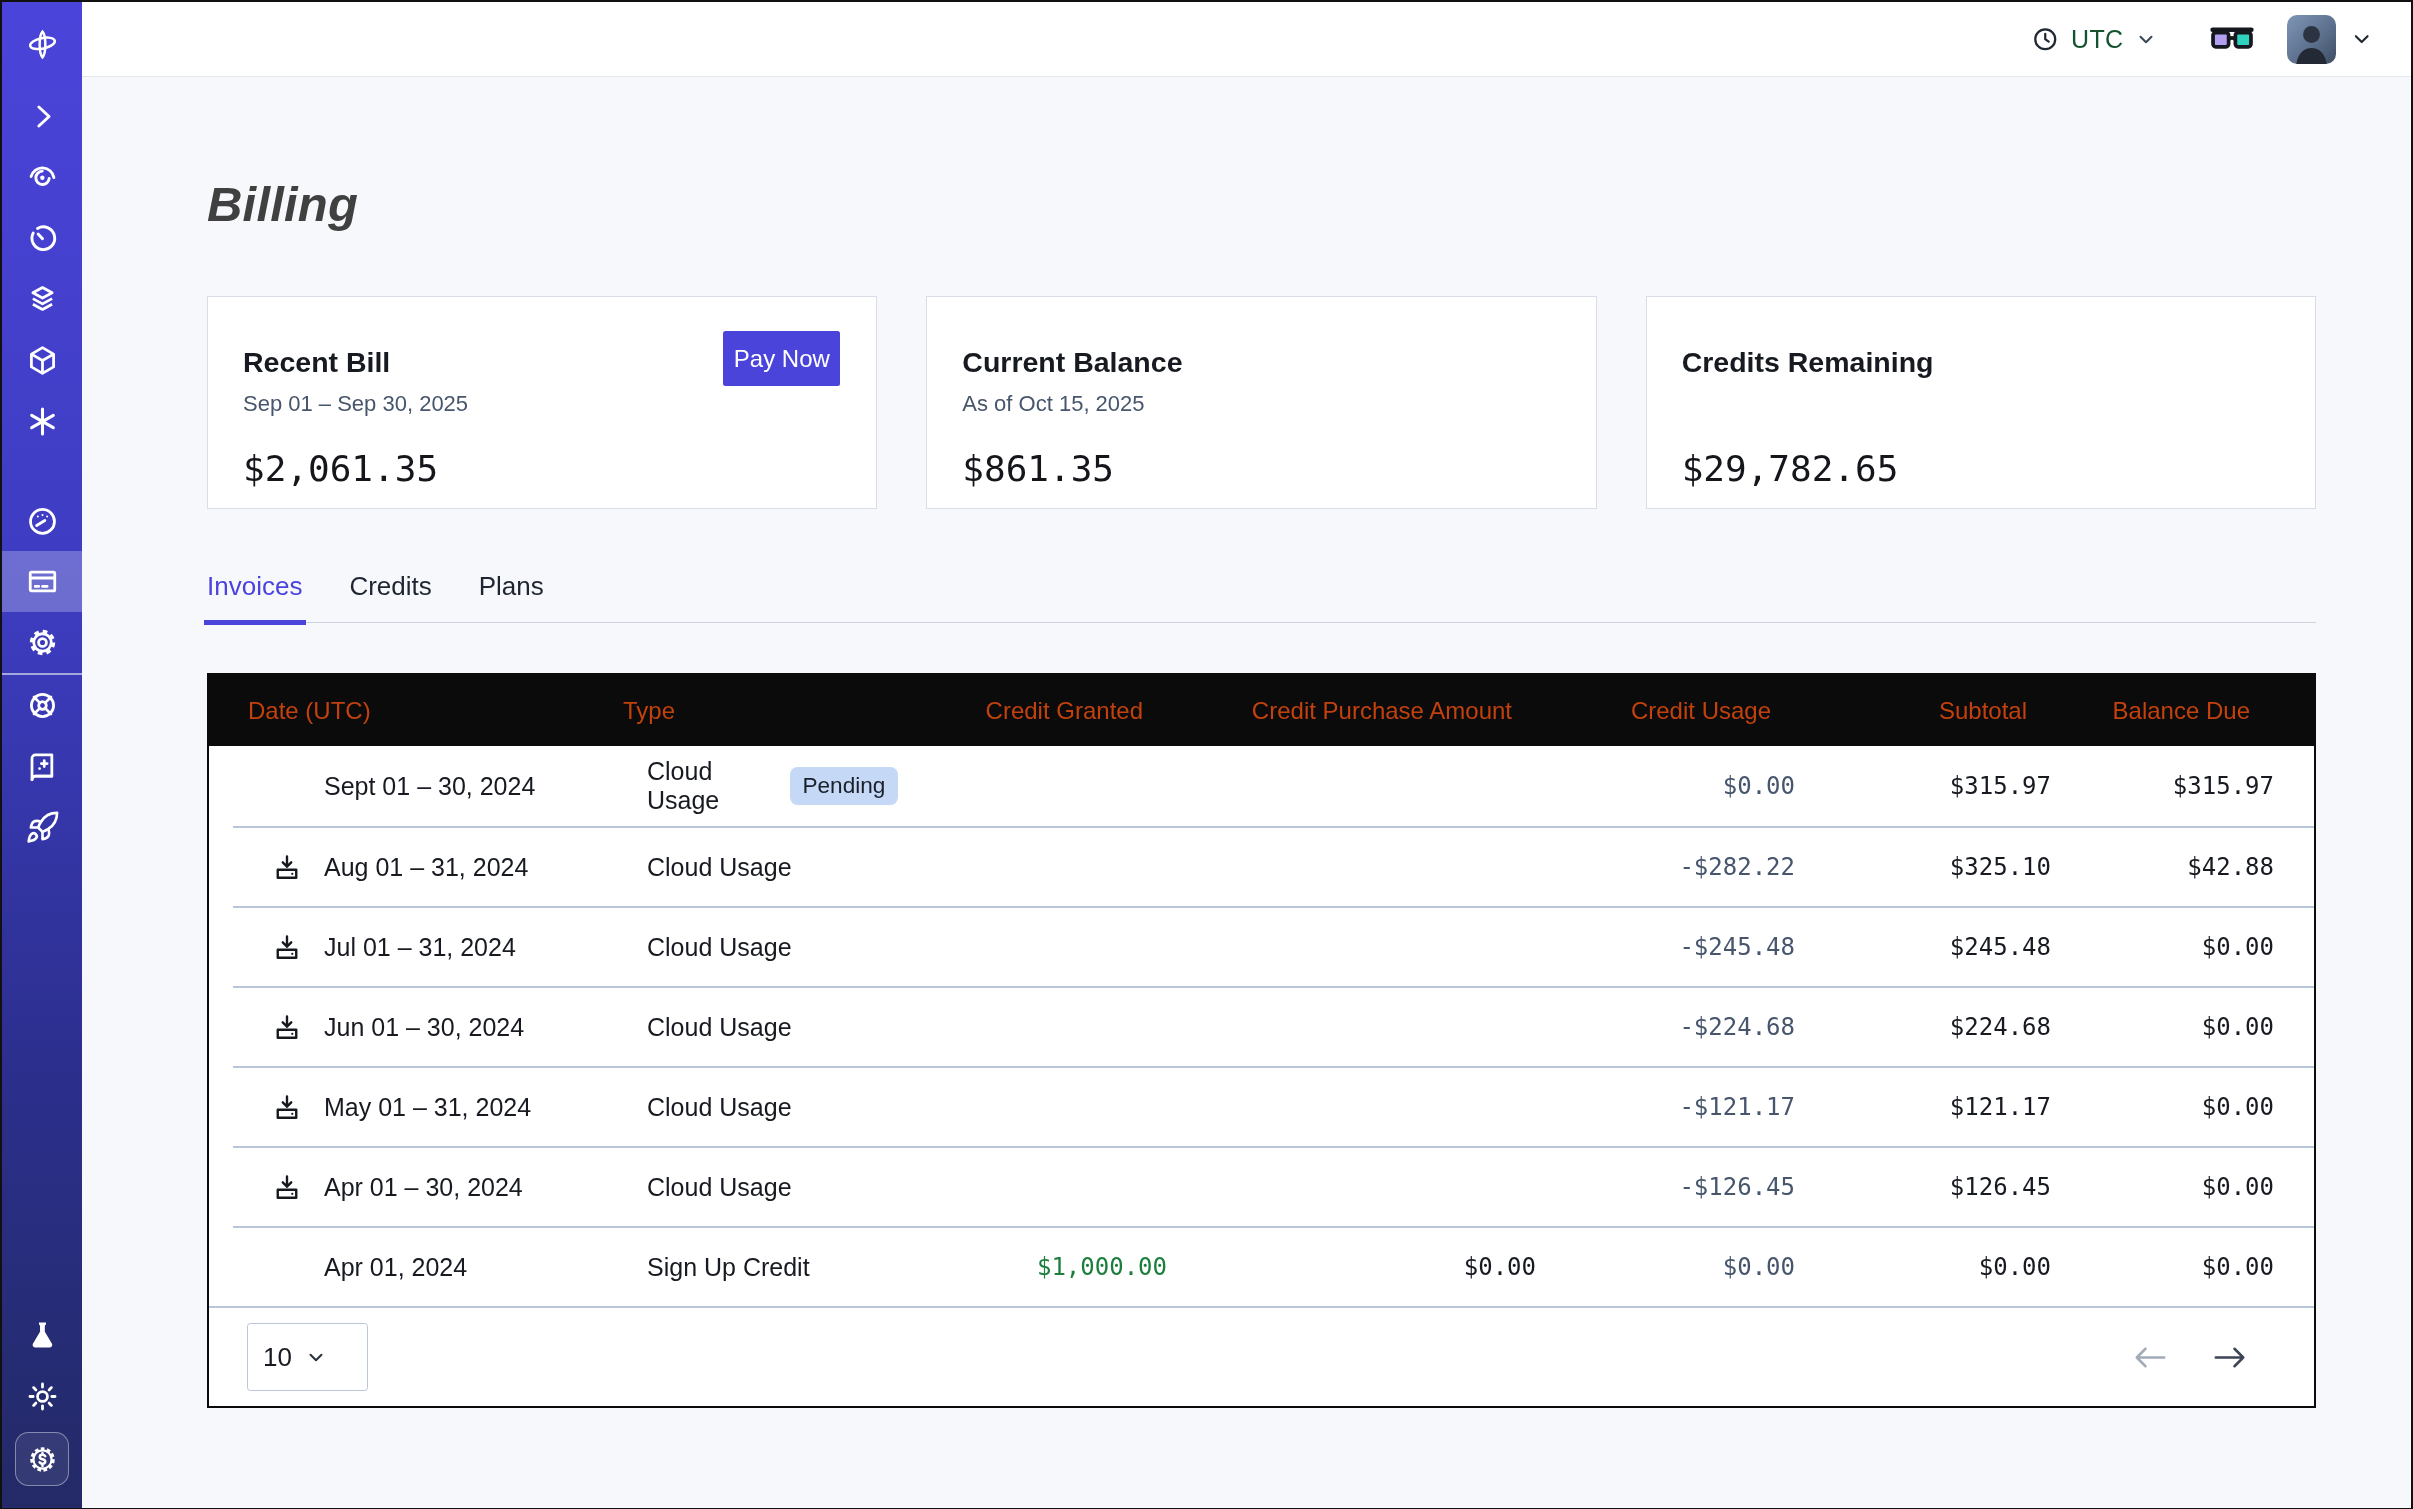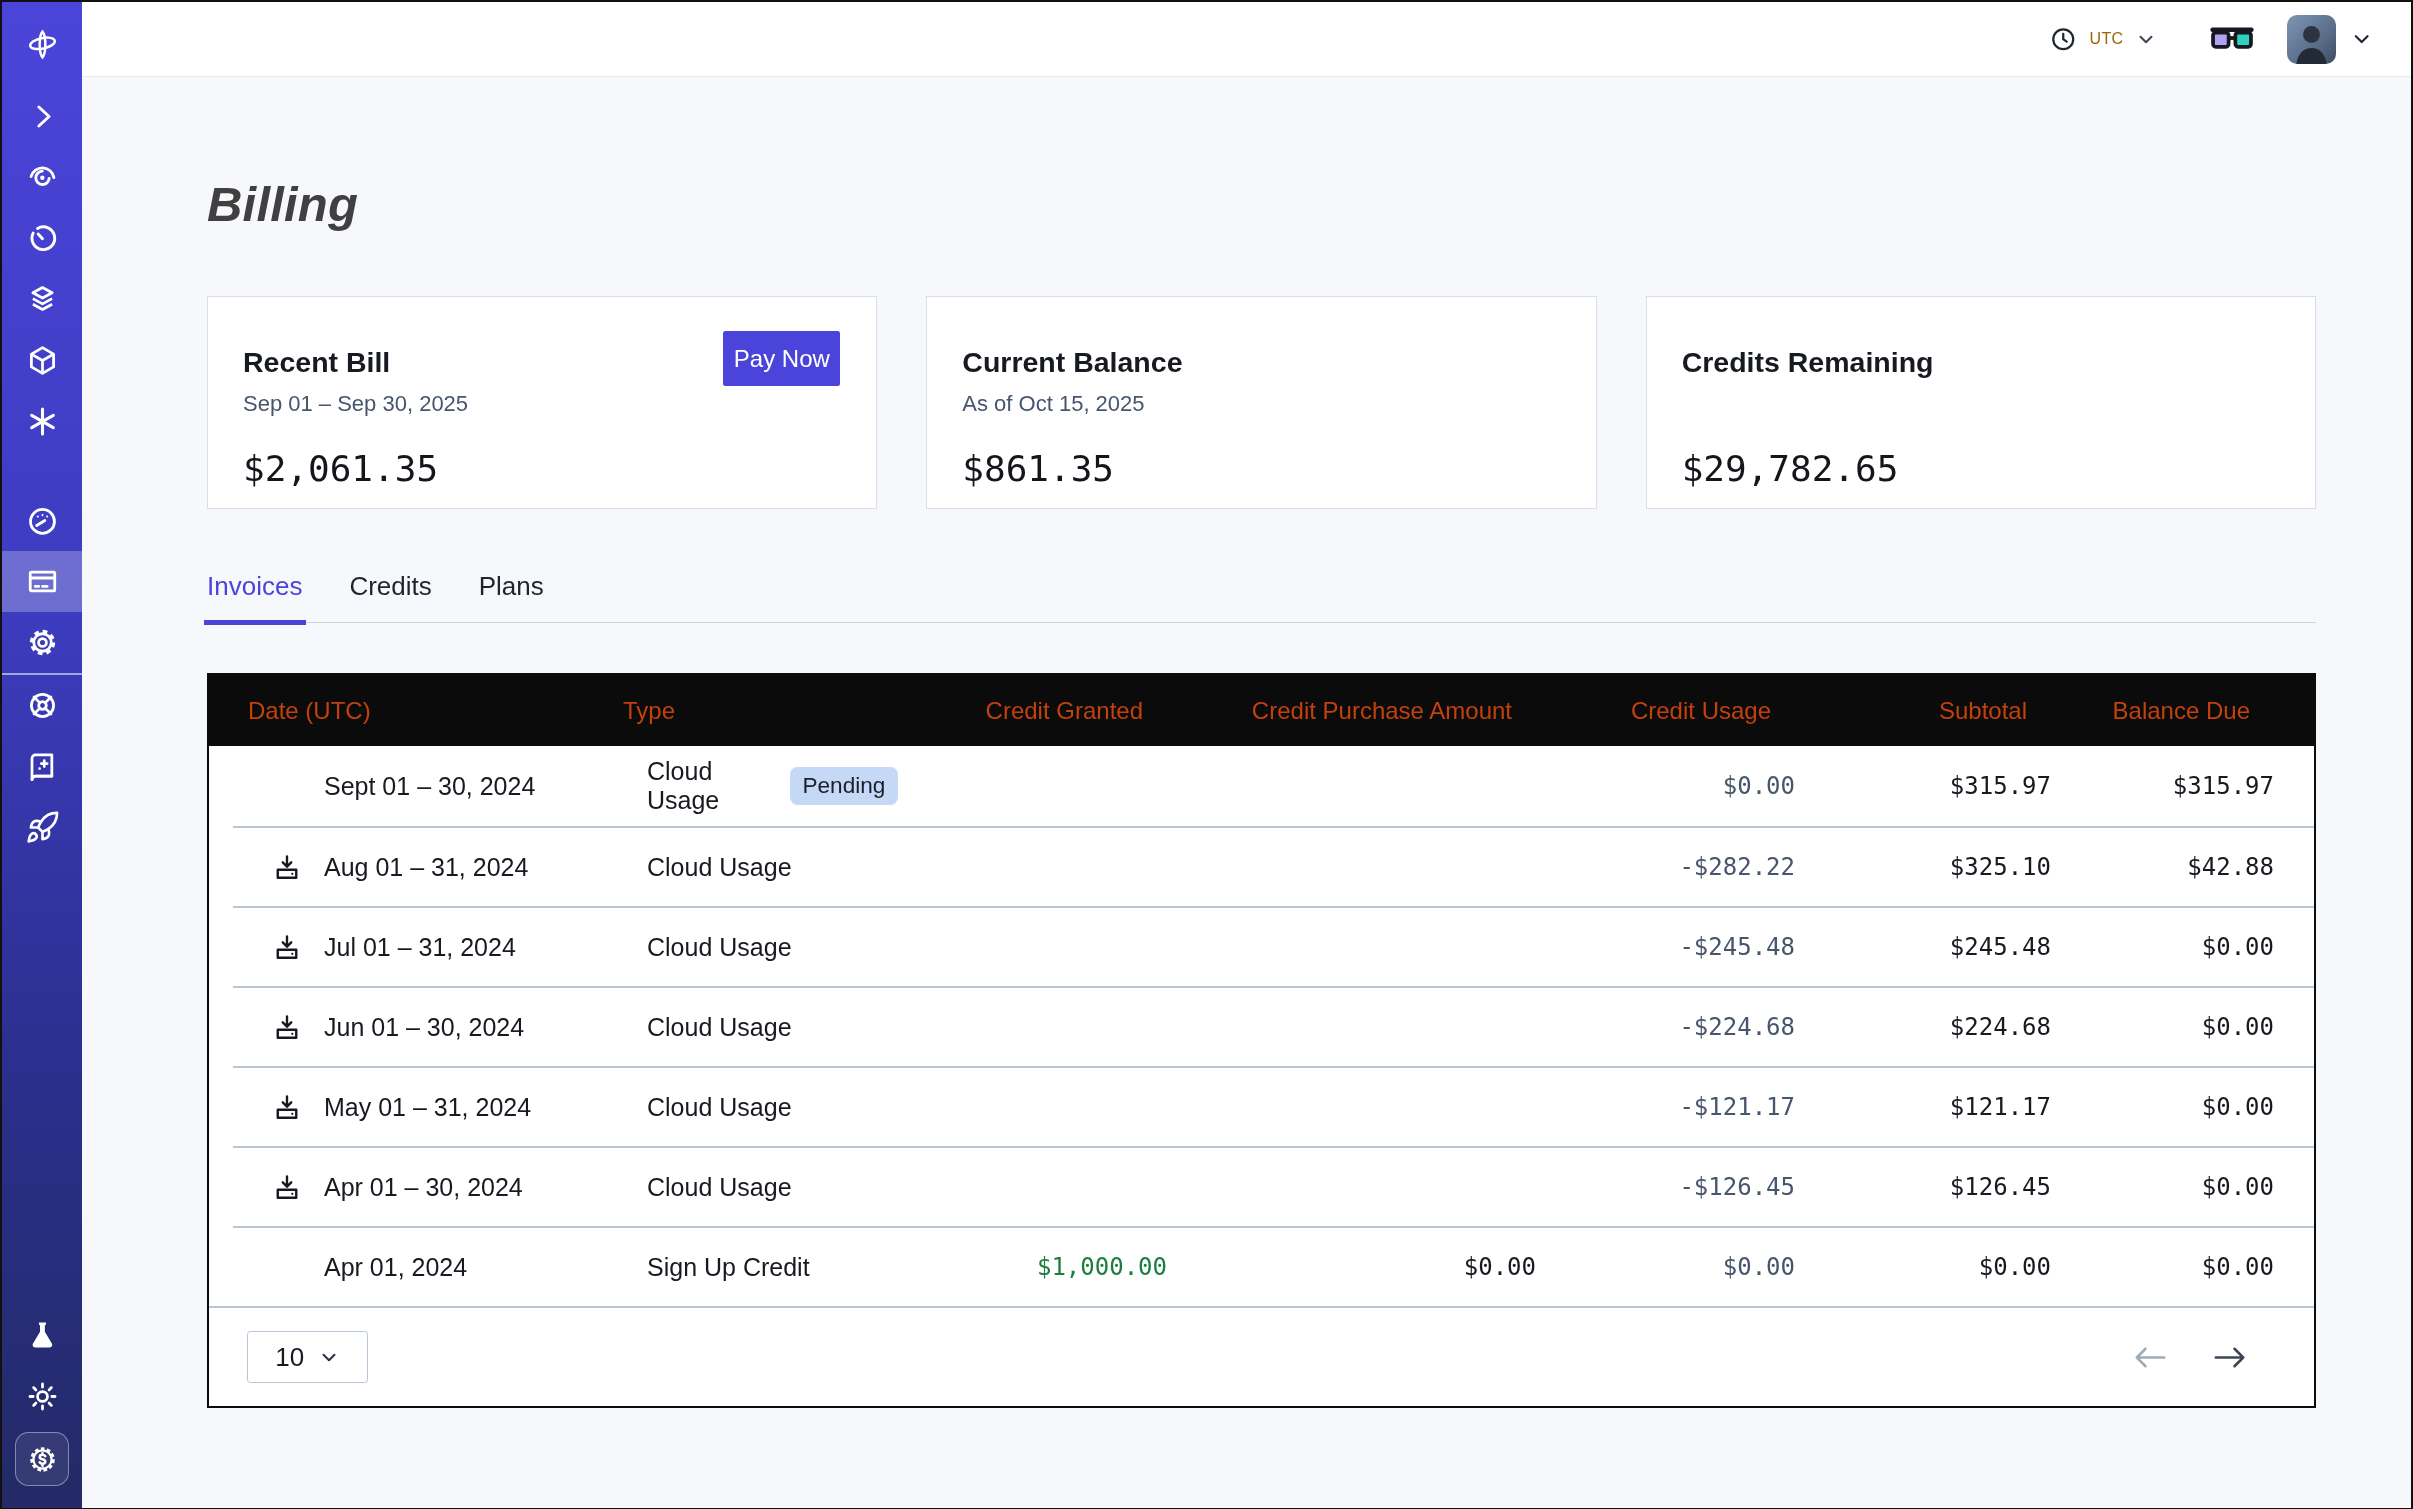--- a/index.html
+++ b/index.html
@@ -31,21 +31,21 @@
   }
   .dollar-box .side-icon { width:33px; height:33px; }
 
   
   .main { flex:1; display:flex; flex-direction:column; min-width:0; }
   .topbar {
     height:75px; flex:0 0 75px; background:#fff; border-bottom:1.7px solid #e6e8ee;
     display:flex; align-items:center; justify-content:flex-end; padding-right:38px; gap:33px;
   }
   .tz-cluster { display:flex; align-items:center; gap:11.7px; cursor:pointer; margin-right:20px; }
-  .tz-label { font-size:16px; color:#a16207; letter-spacing:0.4px; }
+  .tz-label { font-size:25px; color:#14532d; letter-spacing:0.4px; }
   .glasses-btn { cursor:pointer; display:flex; align-items:center; }
   .avatar-cluster { display:flex; align-items:center; gap:13.4px; cursor:pointer; }
   .avatar { width:49px; height:49px; border-radius:10px; overflow:hidden; display:block; }
 
   .content { flex:1; padding:0 95px 0 125px; overflow:hidden; }
   .page-title { margin-top:99px; font-size:49px; font-weight:600; color:#404040; letter-spacing:0.2px;font-style:italic; }
 
   
   .cards { margin-top:64px; display:grid; grid-template-columns:1fr 1fr 1fr; gap:49px; }
   .card {
@@ -91,22 +91,22 @@
   }
   .cell.num { font-family:"DejaVu Sans Mono","Liberation Mono",monospace; font-size:24px; }
   .cell.usage { color:#47566d; }
   .cell.green { color:#1b7e3c; }
 
   .tfoot {
     height:100px; border-top:2.5px solid #b9c6da; display:flex; align-items:center;
     justify-content:space-between; padding:0 67px 0 38px;
   }
   .pagesize {
-    height:52px; min-width:121px; border:1.7px solid #b9c6da; border-radius:3.3px; background:#fff;
-    display:flex; align-items:center; justify-content:center; gap:13.4px;
+    height:68px; min-width:121px; border:1.7px solid #b9c6da; border-radius:3.3px; background:#fff;
+    display:flex; align-items:center; gap:13.4px;
     font-size:26px; cursor:pointer; padding:13px 15px;
   }
   .pager { display:flex; align-items:center; gap:44px; }
   .pager .arrow { cursor:pointer; display:flex; }
 
   svg { display:block; }
 </style>
 </head>
 <body>
 

